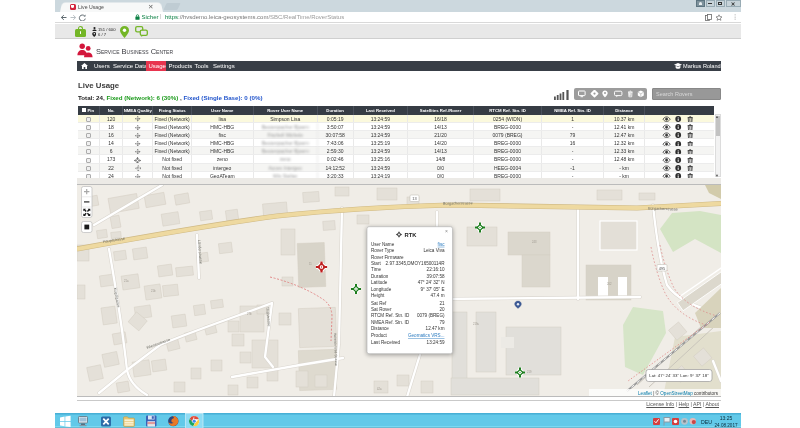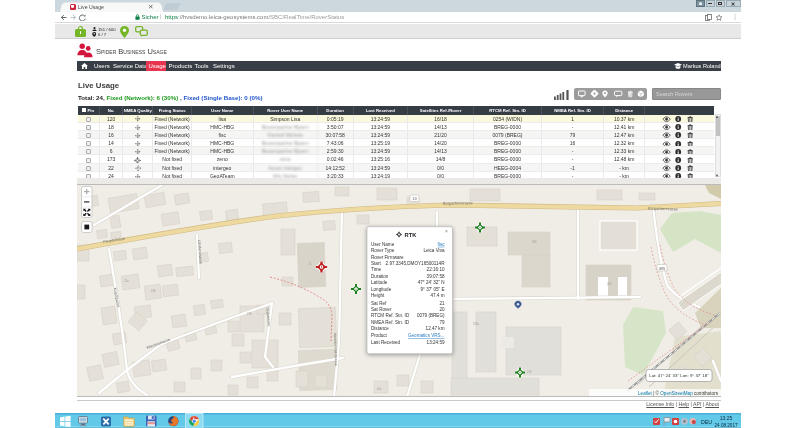--- a/index.html
+++ b/index.html
@@ -81,21 +81,21 @@
         <path d="M7 9l-1 2 2.4-1.6z" fill="#74b627"></path>
       </svg>
 </div>
 
 <svg class="abs" style="left:77px; top:43px;" width="17" height="15" viewBox="0 0 17 15">
   <circle cx="5.2" cy="3.2" r="2.7" fill="#d3173c"></circle>
   <path d="M0.4 12.2c0-3.2 2-5.2 4.8-5.2s4.8 2 4.8 5.2z" fill="#d3173c"></path>
   <circle cx="11.2" cy="5.4" r="2.4" fill="#d3173c"></circle>
   <path d="M7 14.2c0-2.9 1.8-4.7 4.3-4.7s4.3 1.8 4.3 4.7z" fill="#d3173c"></path>
 </svg>
-<div class="abs" style="left:96px; top:46.6px; font-size:7.5px; color:#3c3c42; font-variant:small-caps; letter-spacing:0px;">Spider Business Usage</div>
+<div class="abs" style="left:96px; top:46.6px; font-size:7.5px; color:#3c3c42; font-variant:small-caps; letter-spacing:0px;">Service Business Center</div>
 
 <div class="abs" style="left:77px; top:61px; width:644px; height:9.5px; background:#383e46;"></div>
 <svg class="abs" style="left:81px; top:62.7px;" width="7" height="6" viewBox="0 0 7 6">
       <path d="M3.5 0L7 3H6v3H4.3V4H2.7v2H1V3H0Z" fill="#fff"></path>
     </svg>
 <div class="abs" style="left:94px; top:62.8px; font-size:6px; color:#fff;">Users</div>
 <div class="abs" style="left:113px; top:62.8px; font-size:6px; color:#fff;">Service Data</div>
 <div class="abs" style="left:145.5px; top:61px; width:20px; height:9.5px; background:#e8344e;"></div>
 <div class="abs" style="left:148.5px; top:62.8px; font-size:6px; color:#fff;">Usage</div>
 <div class="abs" style="left:168.5px; top:62.8px; font-size:6px; color:#fff;">Products</div>

